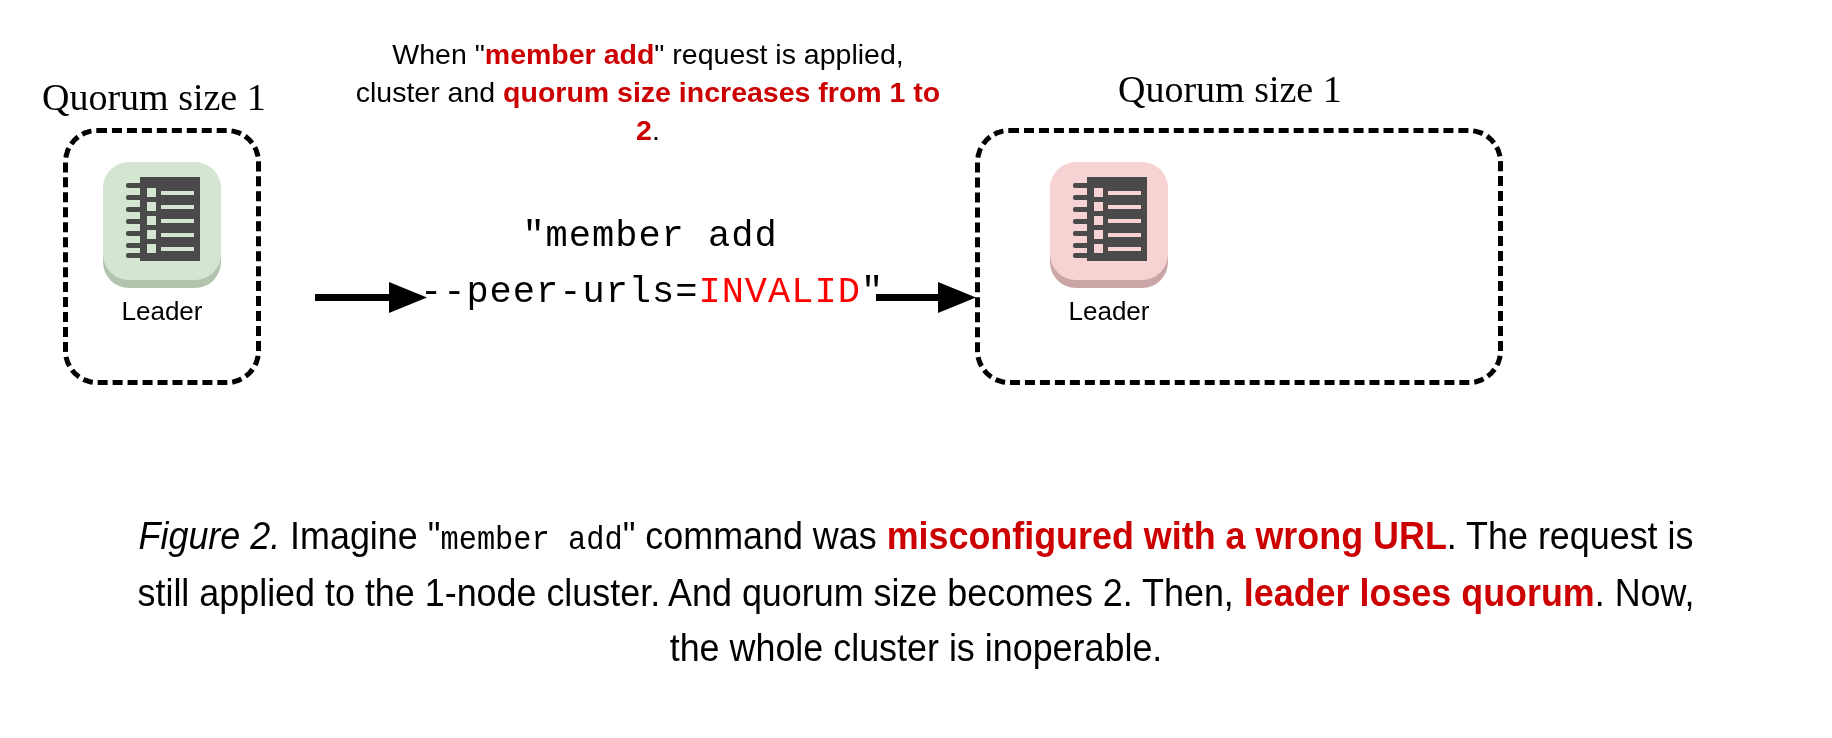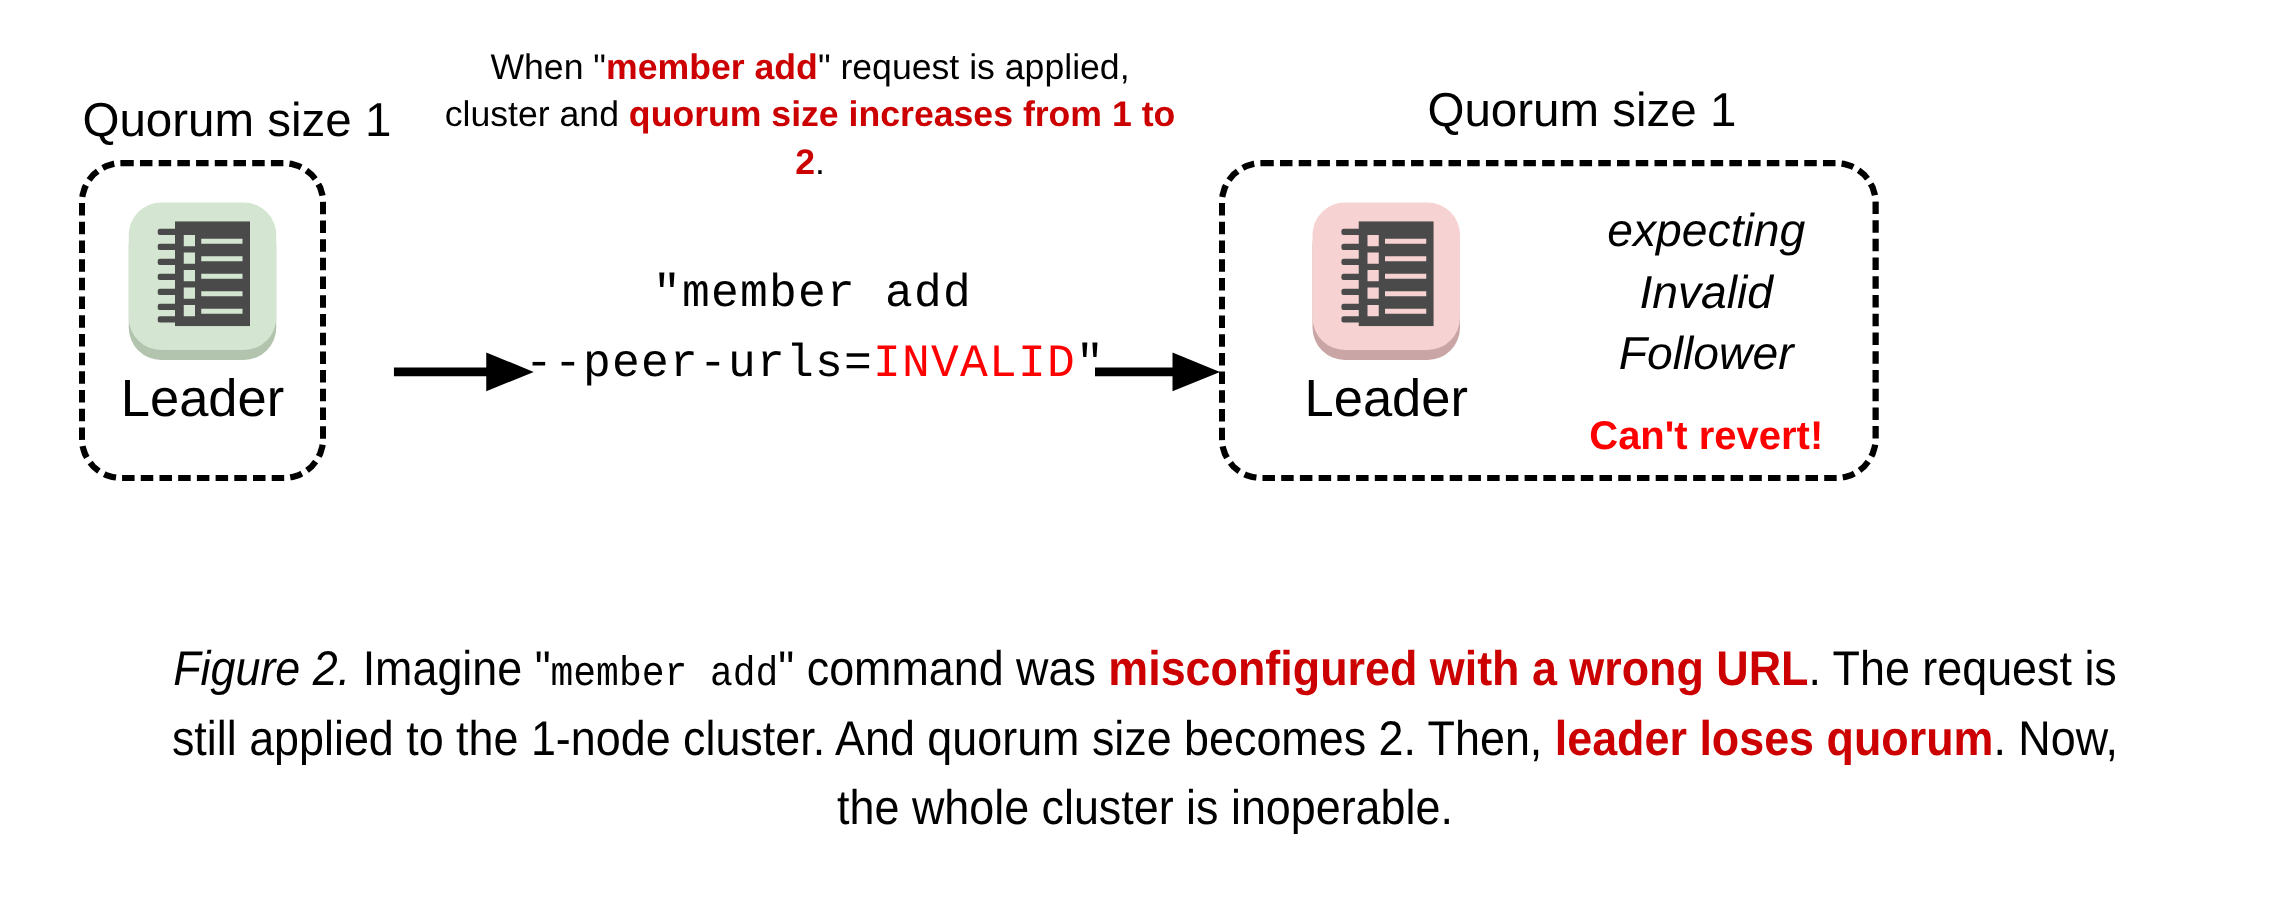--- a/index.html
+++ b/index.html
@@ -18,27 +18,26 @@
     position: relative;
     width: 1832px;
     height: 738px;
     background: #ffffff;
   }
 
   .abs { position: absolute; }
 
   
   .quorum-label {
-    font-family: Liberation Sans, sans-serif;
+    font-family: Liberation Serif, serif;
     font-size: 38px;
     font-weight: 400;
     color: #000;
     white-space: nowrap;
     line-height: 1;
-    margin-left: 24px;
   }
   #quorum-label-left  { left: 42px;  top: 78px; }
   #quorum-label-right { left: 1118px; top: 70px; }
 
   
   #annotation {
     left: 352px;
     top: 36px;
     width: 592px;
     text-align: center;
@@ -111,21 +110,21 @@
     top: 19px;
     width: 74px;
     height: 84px;
   }
   .ledger svg { display: block; }
 
   .node-label {
     margin-top: 8px;
     text-align: center;
     font-family: "Liberation Sans", sans-serif;
-    font-size: 42px;
+    font-size: 26px;
     font-weight: 400;
     color: #000;
     line-height: 1;
   }
 
   
   .arrow { }
   #arrow-1 { left: 315px; top: 280px; }
   #arrow-2 { left: 876px; top: 280px; }
 
@@ -285,22 +284,16 @@
             <rect x="35" y="56" width="33" height="4"></rect>
             <rect x="21" y="67" width="9" height="9"></rect>
             <rect x="35" y="70" width="33" height="4"></rect>
           </g>
         </svg>
       </div>
     </div>
     <div class="node-label">Leader</div>
   </div>
 
-  <div class="abs" id="status-block">
-    <div class="status-line">expecting</div>
-    <div class="status-line">Invalid</div>
-    <div class="status-line">Follower</div>
-    <div id="status-warning">Can't revert!</div>
-  </div>
 
   <div class="abs" id="caption"><span class="cap-italic">Figure 2.</span><span> Imagine "</span><span class="cap-mono">member add</span><span>" command was </span><span class="cap-red">misconfigured with a wrong URL</span><span>. The request is still applied to the 1-node cluster. And quorum size becomes 2. Then, </span><span class="cap-red">leader loses quorum</span><span>. Now, the whole cluster is inoperable.</span></div>
 
 </div>
 
 </body></html>

